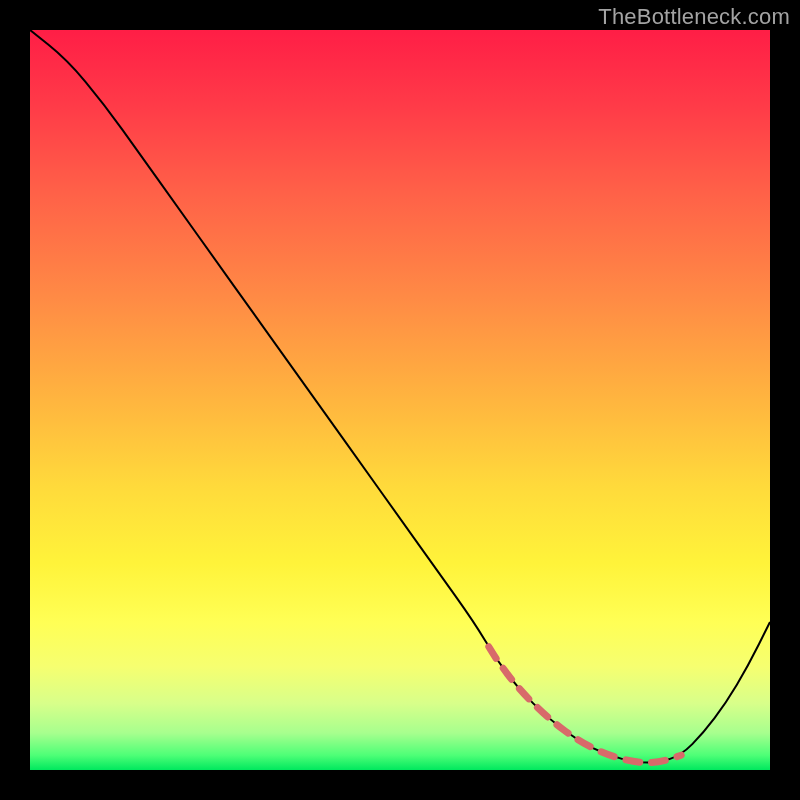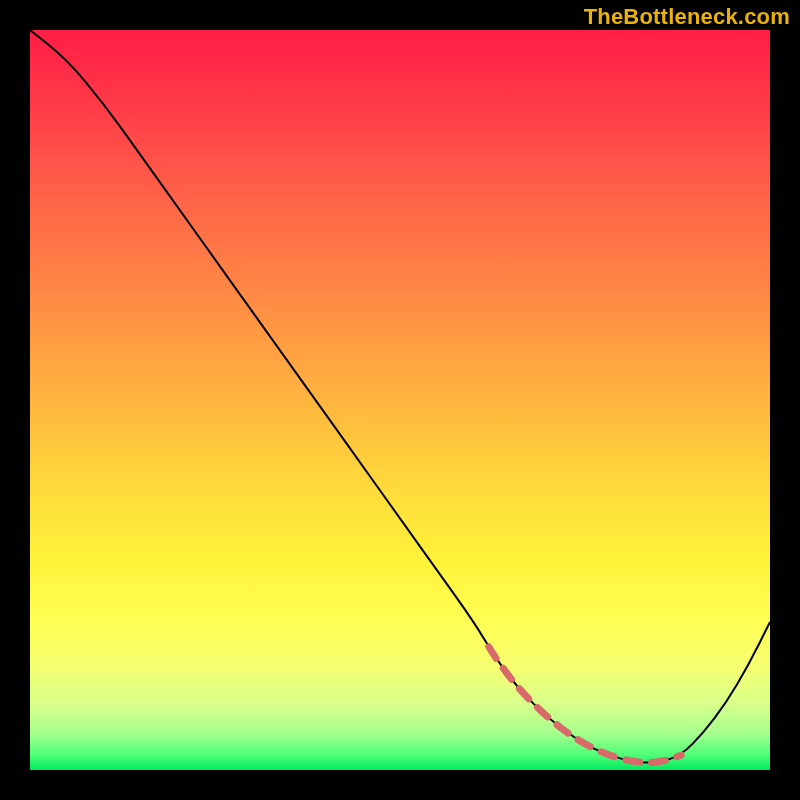--- a/index.html
+++ b/index.html
@@ -14,23 +14,23 @@
   .frame {
     position: relative;
     width: 800px;
     height: 800px;
     background: #000;
   }
   .watermark {
     position: absolute;
     top: 4px;
     right: 10px;
-    color: #eab308;
+    color: #a3a3a3;
     font-size: 22px;
-    font-weight: 700;
+    font-weight: 400;
     letter-spacing: 0.2px;
     z-index: 6;
   }
   .plot {
     position: absolute;
     left: 30px;
     top: 30px;
     width: 740px;
     height: 740px;
   }

